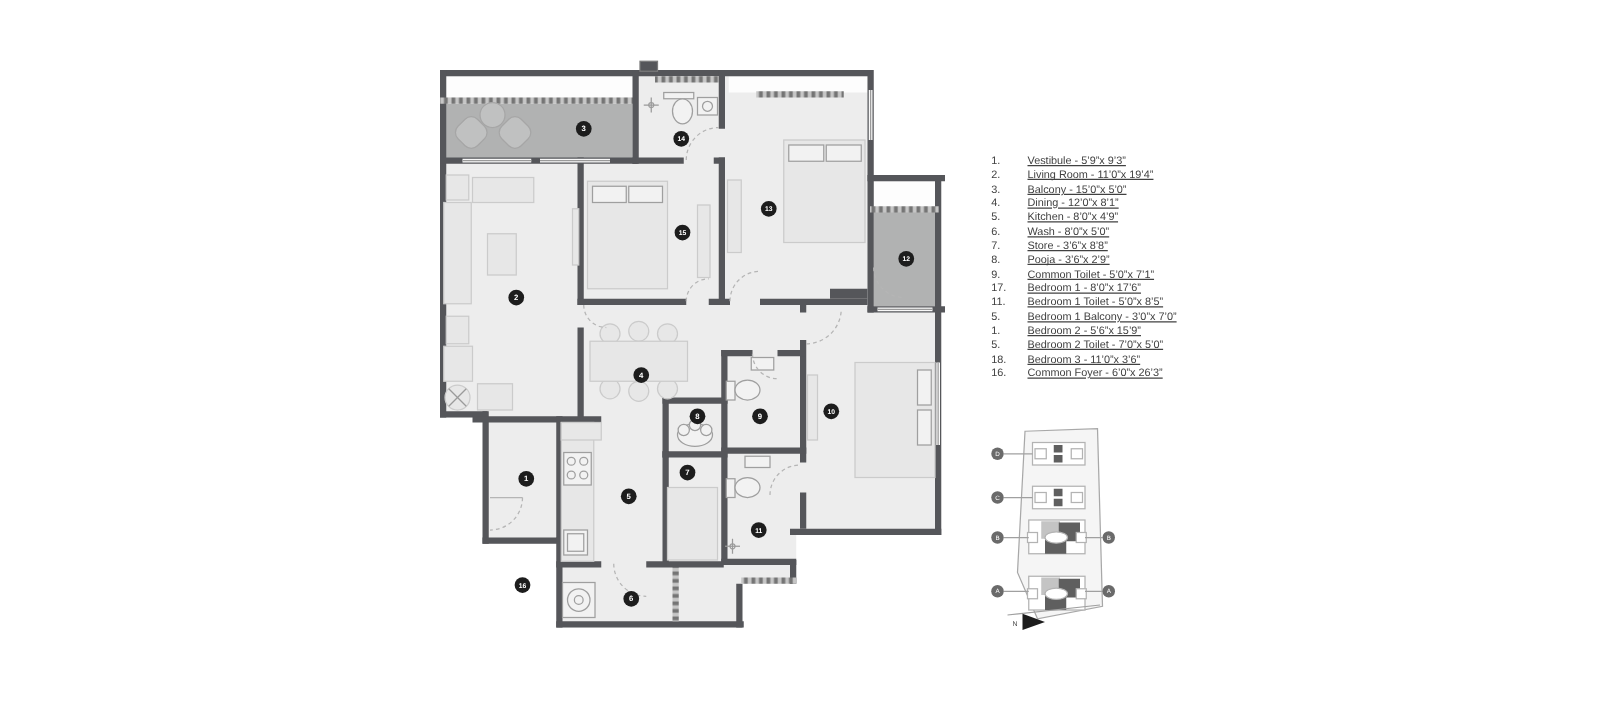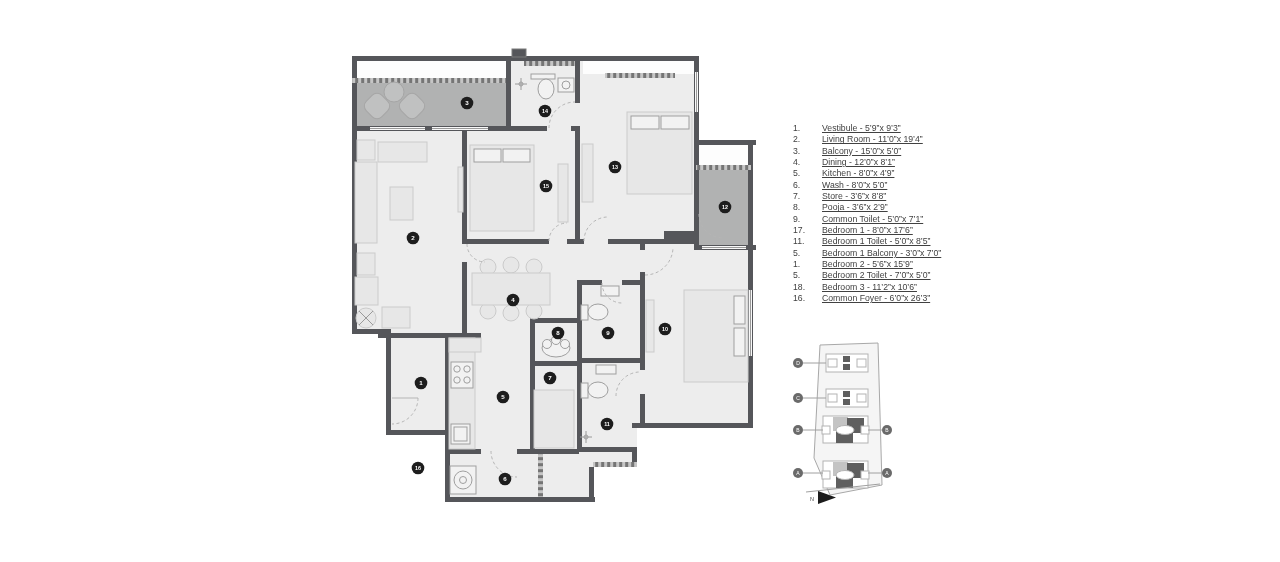--- a/index.html
+++ b/index.html
@@ -348,21 +348,21 @@
       <div class="legend-row">
         <span class="legend-no">1.</span>
         <span class="legend-label">Bedroom 2 - 5’6”x 15’9”</span>
       </div>
       <div class="legend-row">
         <span class="legend-no">5.</span>
         <span class="legend-label">Bedroom 2 Toilet - 7’0”x 5’0”</span>
       </div>
       <div class="legend-row">
         <span class="legend-no">18.</span>
-        <span class="legend-label">Bedroom 3 - 11’2”x 10’6”</span>
+        <span class="legend-label">Bedroom 3 - 11’0”x 3’6”</span>
       </div>
       <div class="legend-row">
         <span class="legend-no">16.</span>
         <span class="legend-label">Common Foyer - 6’0”x 26’3”</span>
       </div>
     </div>
 
   <svg class="keyplan-svg" viewBox="778 338 125 172">
     <polygon class="kp-outline" points="820,345 878,343 882,485 830,495 814,458"></polygon>
 

